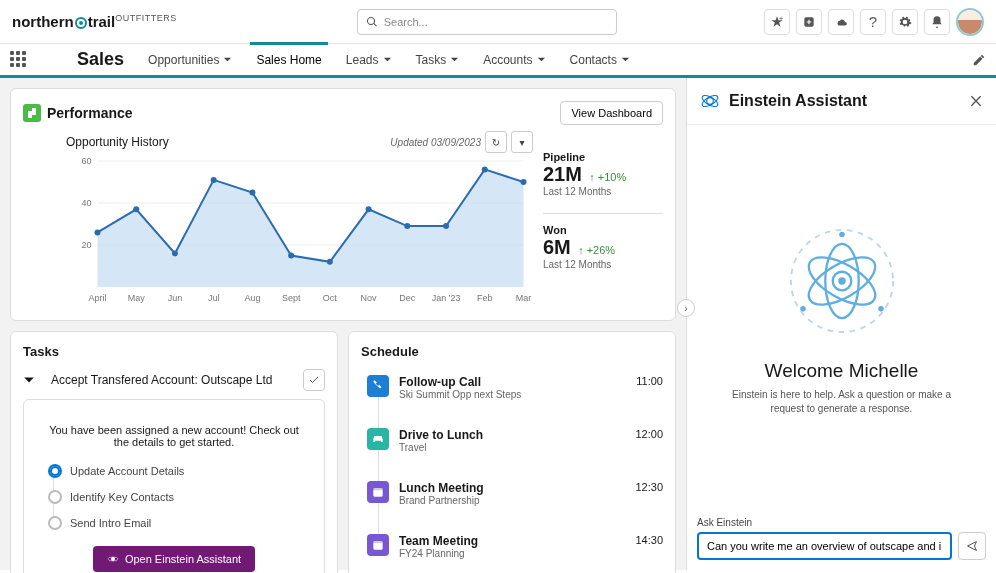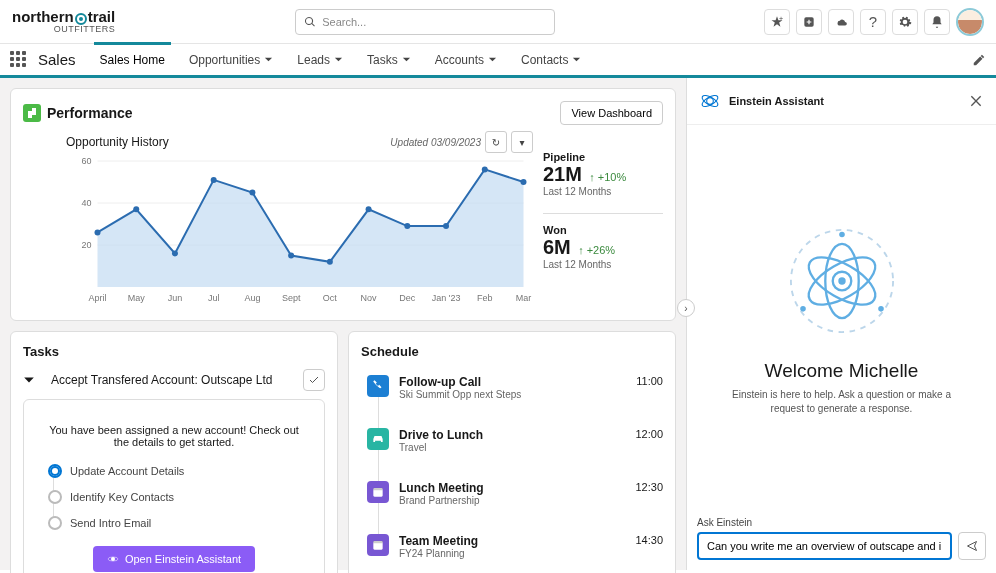--- a/index.html
+++ b/index.html
@@ -1,39 +1,39 @@
 <!DOCTYPE html>
 <html><head>
 <meta charset="utf-8">
 <style>
   * { box-sizing: border-box; margin: 0; padding: 0; font-family: -apple-system, "Segoe UI", Arial, sans-serif; }
   body { width: 996px; height: 573px; background: #fff; font-size: 12px; color: #181818; overflow: hidden; }
 
   
   .topbar { display: flex; align-items: center; height: 44px; padding: 0 12px; gap: 10px; border-bottom: 1px solid #e5e5e5; }
-  .brand { display:flex; flex-direction:column; line-height:1; margin-right: 170px;}
+  .brand { display:flex; flex-direction:row; line-height:1; margin-right: 170px;}
   .brand-main { font-weight: 700; font-size: 15px; }
   .brand-main span.circle { display:inline-block; width:12px; height:12px; border:2px solid #14899b; border-radius:50%; vertical-align:middle; margin:0 1px; position:relative;}
   .brand-main span.circle::after{content:""; position:absolute; inset:2px; border-radius:50%; background:#14899b;}
   .brand-sub { font-size:9px; text-align:right; color:#555; letter-spacing:0.5px;}
   .searchbar { display:flex; align-items:center; border:1px solid #ccc; border-radius:4px; height:26px; width:260px; padding:0 8px; color:#555;}
   .searchbar svg { width:12px; height:12px; margin-right:6px; }
   .searchbar span { color:#888; font-size:11px;}
   .top-spacer { flex:1; }
   .top-icons { display:flex; align-items:center; gap:6px; }
   .icon-btn { width:26px; height:26px; border:1px solid #ddd; border-radius:4px; display:flex; align-items:center; justify-content:center; color:#555; background:#fff;}
   .icon-btn svg { width:14px; height:14px; }
   .avatar { width:28px; height:28px; border-radius:50%; display:flex; align-items:center; justify-content:center; border:2px solid #8ccad8; overflow:hidden;}
   .avatar-inner{width:100%;height:100%;border-radius:50%; background:linear-gradient(#fbeee0 40%,#c78a6a 40%);}
 
   
   .navbar { display:flex; align-items:center; height:34px; padding:0 10px; gap:4px; border-bottom:3px solid #14899b;}
   .apps-icon { width:18px; height:18px; display:grid; grid-template-columns:repeat(3,4px); grid-template-rows:repeat(3,4px); gap:2px; margin-right:6px;}
   .apps-icon div { background:#555; border-radius:1px;}
-  .nav-title { font-size:15px; font-weight:400; margin-right:10px;}
+  .nav-title { font-size:18px; font-weight:700; margin-right:10px;margin-left:39px;}
   .nav-tab { padding:0 10px; height:34px; display:flex; align-items:center; gap:4px; font-size:12px; color:#444; cursor:pointer; position:relative;}
   .nav-tab.active { color:#000; }
   .nav-tab.active::after{ content:""; position:absolute; left:4px; right:4px; top:-1px; height:3px; background:#14899b;}
   .nav-tab svg { width:9px; height:9px;}
   .nav-spacer{flex:1;}
   .pencil{ width:14px;height:14px; color:#555;}
 
   
   .content { display:flex; height:calc(573px - 44px - 37px); }
   .left { flex:1; padding:10px; display:flex; flex-direction:column; gap:10px; background:#f3f2f2; }
@@ -70,38 +70,38 @@
 
   
   .task-accordion{display:flex;align-items:center;gap:16px;margin-bottom:8px;}
   .task-check{width:22px;height:22px;border:1px solid #ccc;border-radius:4px;display:flex;align-items:center;justify-content:center;margin-left:auto;}
   .task-box{border:1px solid #ddd;border-radius:6px;padding:24px;text-align:center;font-size:11px;}
   .task-steps{text-align:left;margin-top:10px;}
   .step{display:flex;align-items:center;gap:8px;padding:6px 0;font-size:11px;color:#444; position:relative;}
   .step::before{content:"";width:10px;height:10px;border:2px solid #bbb;border-radius:50%;background:#fff;z-index:1;}
   .step.active::before{border-color:#0176d3;background:#fff;box-shadow:inset 0 0 0 2px #0176d3;}
   .step-line{position:absolute;left:5px;top:18px;bottom:-10px;width:1px;background:#ddd;}
-  .brand-btn{background:#8b5cf6;color:#fff;border:none;border-radius:4px;padding:7px 14px;font-size:11px;display:flex;align-items:center;gap:6px;margin:10px auto 0;}
+  .brand-btn{background:#701a75;color:#fff;border:none;border-radius:4px;padding:7px 14px;font-size:11px;display:flex;align-items:center;gap:6px;margin:10px auto 0;}
 
   
   .sched-list{display:flex;flex-direction:column;gap:16px;position:relative;margin-left:6px;}
   .sched-item{display:flex;align-items:flex-start;gap:10px;padding:6px 0;}
   .sched-icon{width:22px;height:22px;border-radius:4px;display:flex;align-items:center;justify-content:center;color:#fff;z-index:1;}
   .sched-icon.blue{background:#1c7fd3;}
   .sched-icon.teal{background:#28b5a3;}
   .sched-icon.purple{background:#7857d3;}
   .sched-item-title{font-size:12px;font-weight:700;}
   .sched-item-sub{font-size:10px;color:#666;}
   .sched-time{margin-left:auto;font-size:11px;}
   .sched-line{position:absolute;left:11px;top:16px;bottom:16px;width:1px;background:#ddd;}
   .view-all{text-align:center;font-size:11px;margin-top:auto;padding-top:10px;border-top:1px solid #eee;}
 
   
   .ein-header{display:flex;align-items:center;gap:8px;padding:12px;border-bottom:1px solid #eee;}
-  .ein-header .title{font-size:11px;font-weight:700;}
+  .ein-header .title{font-size:16px;font-weight:700;}
   .ein-logo{width:22px;height:22px;}
   .ein-close{margin-left:auto;width:16px;height:16px;color:#555;}
   .ein-body{flex:1;display:flex;flex-direction:column;align-items:center;justify-content:center;padding:20px;text-align:center;}
   .ein-big{width:130px;height:130px;margin-bottom:14px;}
   .ein-welcome{font-size:19px;margin-bottom:6px;}
   .ein-sub{font-size:10px;color:#555;max-width:220px;line-height:1.4;}
   .ein-input-area{padding:10px;display:flex;align-items:flex-end;gap:6px;}
   .ein-label{font-size:10px;color:#444;margin-bottom:4px;}
   .ein-field-wrap{flex:1;}
   .ein-field{width:100%;border:2px solid #0176d3;border-radius:4px;padding:6px 8px;font-size:11px;}
@@ -169,28 +169,28 @@
       <div></div>
       <div></div>
       <div></div>
       <div></div>
       <div></div>
       <div></div>
       <div></div>
       <div></div>
   </div>
   <div class="nav-title">Sales</div>
-  <div class="nav-tab active">
-      <span>Sales Home</span>
-    </div>
   <div class="nav-tab">
       <span>Opportunities</span>
       <svg viewBox="0 0 10 10">
         <path d="M1 3l4 4 4-4z"></path>
       </svg>
+    </div>
+  <div class="nav-tab active">
+      <span>Sales Home</span>
     </div>
   <div class="nav-tab">
       <span>Leads</span>
       <svg viewBox="0 0 10 10">
         <path d="M1 3l4 4 4-4z"></path>
       </svg>
     </div>
   <div class="nav-tab">
       <span>Tasks</span>
       <svg viewBox="0 0 10 10">

